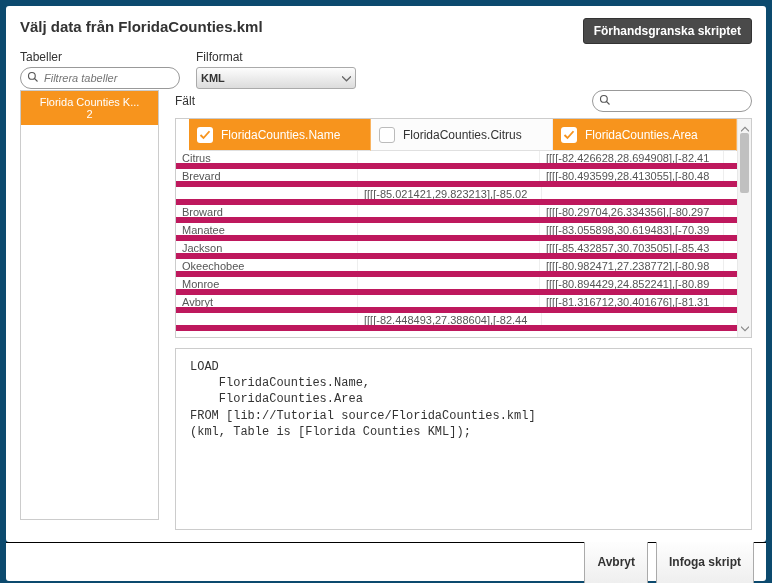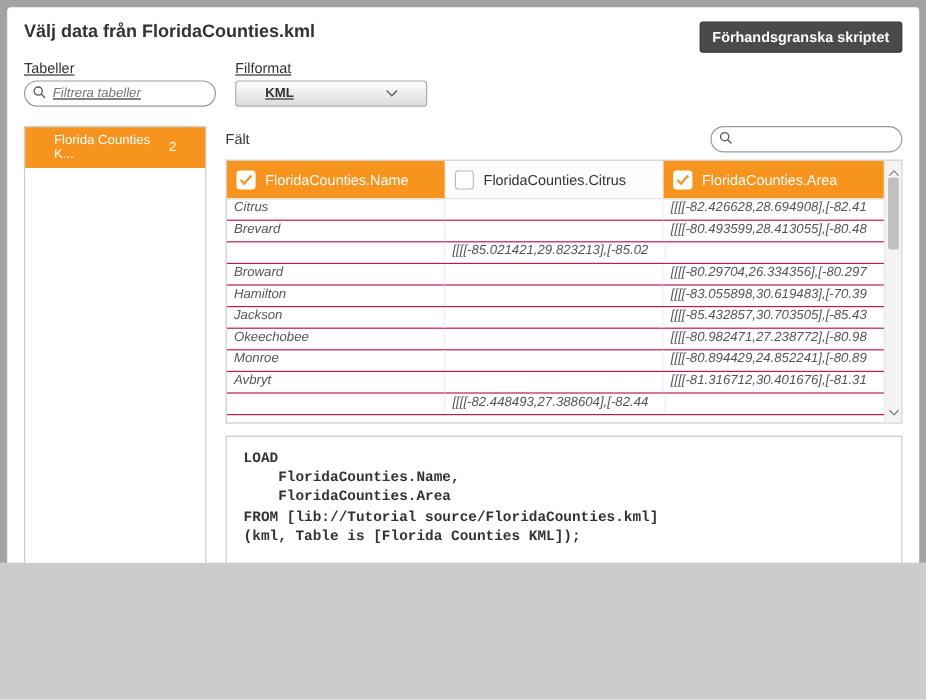--- a/index.html
+++ b/index.html
@@ -1,94 +1,94 @@
 <!DOCTYPE html>
 <html><head>
 <meta charset="utf-8">
 <style>
   * { box-sizing: border-box; }
   html, body { margin: 0; padding: 0; font-family: Arial, Helvetica, sans-serif; font-size: 12px; color: #333; }
   body { background: #ccc; }
   .outer {
-    width: 772px; height: 469px; background: #a3a3a3; padding: 6px 6px 0 6px; position: relative;
+    width: 772px; height: 583px; background: #0c4a6e; padding: 6px 6px 0 6px; position: relative;
   }
   .dialog {
     background: #fff; border-radius: 3px; width: 100%; height: 536px; padding: 12px 14px 10px 14px;
     position: relative;
   }
   .header-row { display: flex; justify-content: space-between; align-items: flex-start; margin-bottom: 6px; }
   .title { font-size: 15px; font-weight: bold; color: #333; }
   .btn-preview {
     background: #4a4a4a; color: #fff; border: 1px solid #333; border-radius: 3px;
     padding: 5px 10px; font-size: 12px; font-weight: bold; cursor: pointer;
   }
-  .row-filters { display: flex; gap: 16px; margin-bottom: 16px; text-decoration: underline; }
+  .row-filters { display: flex; gap: 16px; margin-bottom: 1px; }
   .col-left { width: 160px; flex-shrink: 0; }
   .label { font-size: 12px; color: #333; margin-bottom: 3px; display:block;}
   .search-wrap {
     border: 1px solid #999; border-radius: 12px; height: 22px; display: flex;
     align-items: center; padding: 0 6px; background: #fff;
   }
   .search-wrap input {
     border: none; outline: none; flex: 1; font-size: 11px; font-style: italic; color: #888;
     background: transparent;
   }
   .search-wrap svg { flex-shrink: 0; margin-right: 3px; }
   .select-wrap {
     width: 160px; height: 22px; border: 1px solid #aaa; border-radius: 3px;
     background: linear-gradient(#fdfdfd, #dcdcdc); display: flex; align-items: center;
-    padding: 0 24px; justify-content: space-between; cursor: pointer;
+    padding: 0 4px; justify-content: space-between; cursor: pointer;
     font-weight: bold; font-size: 11px;
   }
   .main-cols { display: flex; gap: 16px; height: 440px; }
   .tables-list {
     width: 160px; border: 1px solid #ccc; height: 430px; background: #fff;
   }
   .table-item {
-    background: #f7941d; color: #fff; padding: 5px 24px; font-size: 11px;
-    display: flex; justify-content: space-between; align-items: center;
+    background: #f7941d; color: #fff; padding: 5px 4px; font-size: 11px;
+    display: flex; justify-content: space-between; align-items: center; flex-direction: column;
   }
   .right-panel { flex: 1; display: flex; flex-direction: column; }
   .fields-header { display: flex; justify-content: space-between; align-items: center; margin-bottom: 6px;}
   .fields-header .label2 { font-size: 12px; }
   .fields-search { width: 160px; }
   .grid-wrap {
     border: 1px solid #ccc; height: 220px; position: relative; display: flex;
   }
   .grid-inner { flex: 1; overflow: hidden; }
-  .col-header-row { display: flex; height: 32px; }
+  .col-header-row { display: flex; height: 32px; margin-left: 13px; }
   .col-header {
     display: flex; align-items: center; padding: 0 8px; font-size: 12px;
     border-right: 1px solid rgba(255,255,255,0.3); border-bottom: 1px solid #e0e0e0;
   }
   .col-header.selected { background: #f7941d; color: #fff; }
   .col-header.unselected { background: #fcfcfc; color: #333; border-right: 1px solid #eee;}
   .chk {
     width: 16px; height: 16px; border-radius: 3px; margin-right: 8px;
     display: inline-flex; align-items: center; justify-content: center;
     flex-shrink: 0;
   }
   .chk.on { background: #fff; }
   .chk.off { background: #fff; border: 1px solid #bbb; }
   .chk svg { display:block;}
   .data-rows { }
-  .data-row { display: flex; height: 18px; border-bottom: 1px solid #be185d; font-style: italic; }
+  .data-row { display: flex; height: 18px; border-bottom: 6px solid #be185d; }
   .cell {
     padding: 1px 6px; font-size: 11px; color: #555; overflow: hidden;
     white-space: nowrap; text-overflow: clip; border-right: 1px solid #eee;
   }
   .c1 { width: 182px; }
   .c2 { width: 182px; }
   .c3 { width: 184px; }
   .scrollbar { width: 14px; background: #f4f4f4; border-left: 1px solid #e8e8e8; position: relative;}
   .scroll-thumb { position: absolute; left: 2px; right: 2px; background: #c0c0c0; border-radius: 2px;}
   .script-box {
     border: 1px solid #ccc; margin-top: 10px; flex: 1; padding: 10px 14px;
     font-family: "Courier New", monospace; font-size: 12px; color: #333;
-    white-space: pre; overflow: hidden; line-height: 1.35; font-weight: bold;
+    white-space: pre; overflow: hidden; line-height: 1.35;
   }
   .footer {
     background: #fff; border-top: 1px solid #000; width: 100%; height: 39px;
     display: flex; justify-content: flex-end; align-items: center; gap: 8px;
     padding: 0 12px; border-radius: 0 0 3px 3px;
   }
   .btn-footer {
     background: linear-gradient(#fff,#eee); border: 1px solid #aaa; border-radius: 3px;
     padding: 16px 12px; font-size: 12px; font-weight: bold; cursor: pointer; color:#333;
   }
@@ -189,21 +189,21 @@
                 <div class="data-row">
                   <div class="cell c2"></div>
                   <div class="cell c3">[[[[-85.021421,29.823213],[-85.02</div>
                 </div>
                 <div class="data-row">
                   <div class="cell c1">Broward</div>
                   <div class="cell c2"></div>
                   <div class="cell c3">[[[[-80.29704,26.334356],[-80.297</div>
                 </div>
                 <div class="data-row">
-                  <div class="cell c1">Hamilton</div>
+                  <div class="cell c1">Manatee</div>
                   <div class="cell c2"></div>
                   <div class="cell c3">[[[[-83.055898,30.619483],[-70.39</div>
                 </div>
                 <div class="data-row">
                   <div class="cell c1">Jackson</div>
                   <div class="cell c2"></div>
                   <div class="cell c3">[[[[-85.432857,30.703505],[-85.43</div>
                 </div>
                 <div class="data-row">
                   <div class="cell c1">Okeechobee</div>

